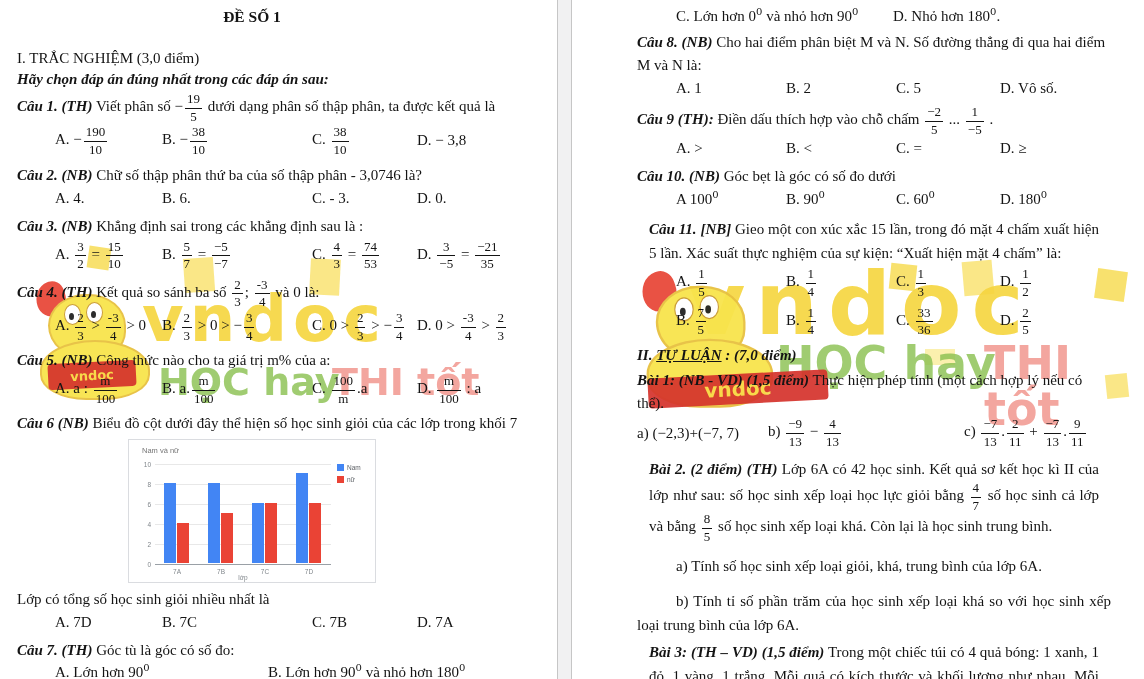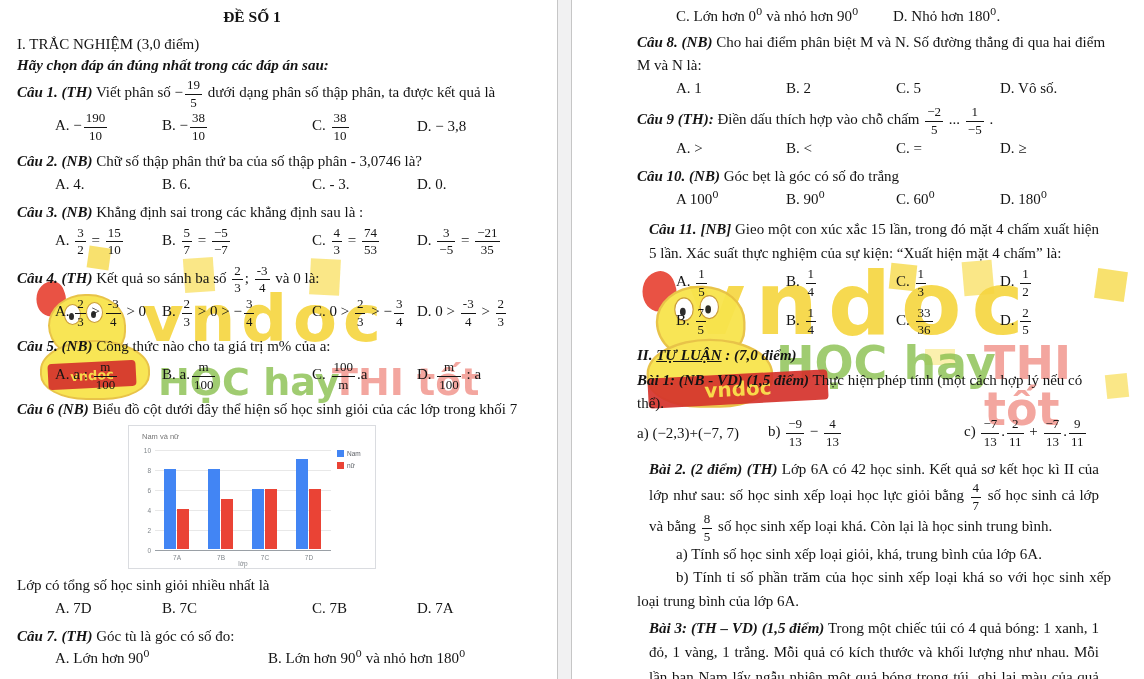--- a/index.html
+++ b/index.html
@@ -8,33 +8,33 @@
   
   .wm{position:absolute;left:0;top:0;width:1144px;height:679px;z-index:0;}
   .divider{position:absolute;left:557px;top:0;width:13px;height:679px;background:#f1f1f2;
            border-left:1px solid #c6c6c6;border-right:1px solid #c6c6c6;z-index:1;}
   .col{position:absolute;top:6px;z-index:2;}
   .col-left{left:17px;width:523px;}
   .col-right{left:637px;width:474px;}
   
   .b{font-weight:bold;font-style:italic;}
   .u{text-decoration:underline;}
-  .doc-title{width:470px;text-align:center;font-weight:bold;font-size:15.5px;margin:2px 0 10px;}
+  .doc-title{width:470px;text-align:center;font-weight:bold;font-size:15.5px;margin:2px 0 24px;}
   .sec{font-weight:normal;margin:2px 0 4px;}
   .instr{font-weight:bold;font-style:italic;margin:2px 0 4px;}
   .q{margin:3px 0 2px;line-height:1.5;}
   .para{margin:3px 12px 2px;line-height:1.62;text-align:justify;}
   .opt4{display:grid;grid-template-columns:107px 150px 105px auto;padding-left:38px;
         align-items:center;margin:2px 0 7px;min-height:20px;}
   .opt4r{display:grid;grid-template-columns:110px 110px 104px auto;padding-left:39px;
         align-items:center;margin:2px 0 7px;min-height:20px;}
   .opt2{display:grid;grid-template-columns:213px auto;padding-left:38px;margin:2px 0 4px;}
   .opt2r{display:grid;grid-template-columns:217px auto;padding-left:39px;margin:2px 0 6px;}
   .items3{display:grid;grid-template-columns:131px 196px auto;align-items:center;margin:3px 0 8px;}
-  .inda{padding-left:39px;margin:2px 0;}
+  .inda{padding-left:39px;margin:14px 0;}
   .indb{text-indent:39px;margin:2px 0;text-align:justify;line-height:1.62;}
   
   .frac{display:inline-block;vertical-align:middle;text-align:center;margin:0 2px;line-height:1.05;font-size:13px;}
   .frac .ftop{display:block;padding:0 2px 2px;border-bottom:1px solid #141414;}
   .frac .fbot{display:block;padding:1px 2px 0;}
   sup.deg{font-size:10px;line-height:0;font-family:"DejaVu Serif",serif;}
   
   .chart{position:relative;margin:4px 0 5px 111px;width:246px;height:142px;border:1px solid #dadce0;
          background:#fff;font-family:"Liberation Sans",sans-serif;}
   .chart-title{position:absolute;left:13px;top:6px;font-size:7.5px;color:#757575;}
@@ -234,21 +234,21 @@
     </div>
 
     <p class="q"><span class="b">Câu 9 (TH):</span><span> Điền dấu thích hợp vào chỗ chấm <span class="frac"><span class="ftop">−2</span><span class="fbot">5</span></span> ... <span class="frac"><span class="ftop">1</span><span class="fbot">−5</span></span> .</span></p>
     <div class="opt4r">
       <span>A. &gt;</span>
       <span>B. &lt;</span>
       <span>C. =</span>
       <span>D. ≥</span>
     </div>
 
-    <p class="q"><span class="b">Câu 10.  (NB)</span><span> Góc bẹt là góc có số đo trắng</span></p>
+    <p class="q"><span class="b">Câu 10.  (NB)</span><span> Góc bẹt là góc có số đo dưới</span></p>
     <div class="opt4r">
       <span>A 100<sup class="deg">0</sup></span>
       <span>B. 90<sup class="deg">0</sup></span>
       <span>C. 60<sup class="deg">0</sup></span>
       <span>D. 180<sup class="deg">0</sup></span>
     </div>
 
     <p class="para"><span class="b">Câu 11. [NB]</span><span> Gieo một con xúc xắc 15 lần, trong đó mặt 4 chấm xuất hiện 5 lần. Xác suất thực nghiệm của sự kiện: “Xuất hiện mặt 4 chấm” là:</span></p>
     <div class="opt4r">
       <span>A. <span class="frac"><span class="ftop">1</span><span class="fbot">5</span></span></span>

